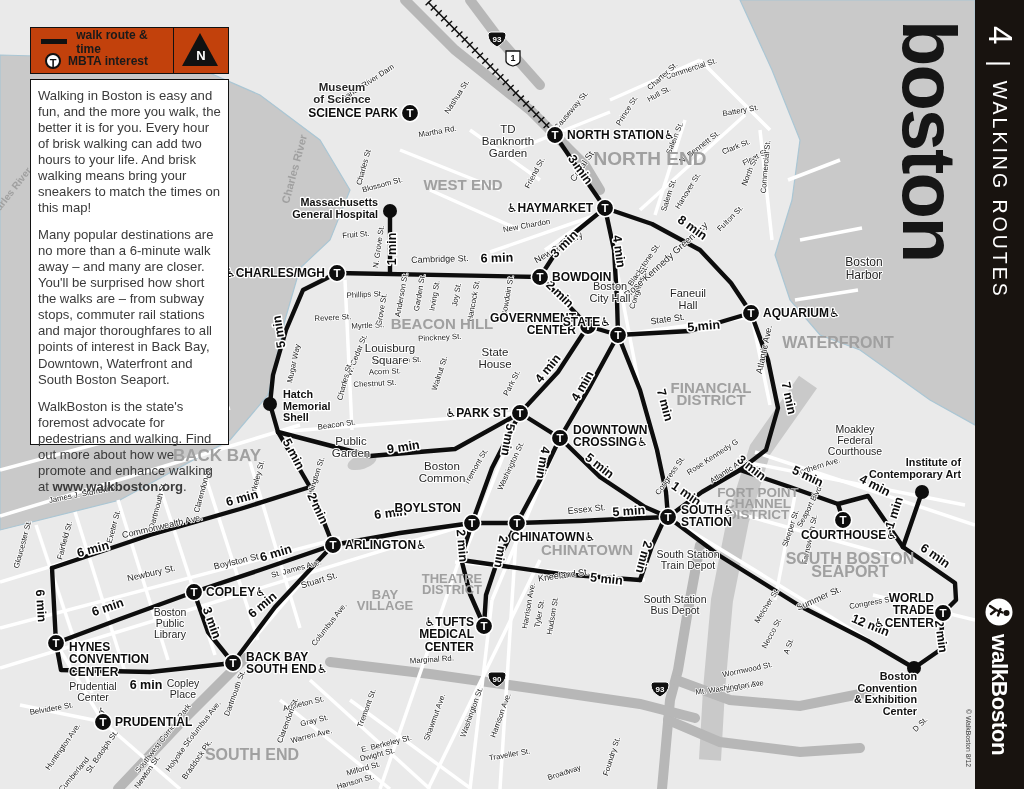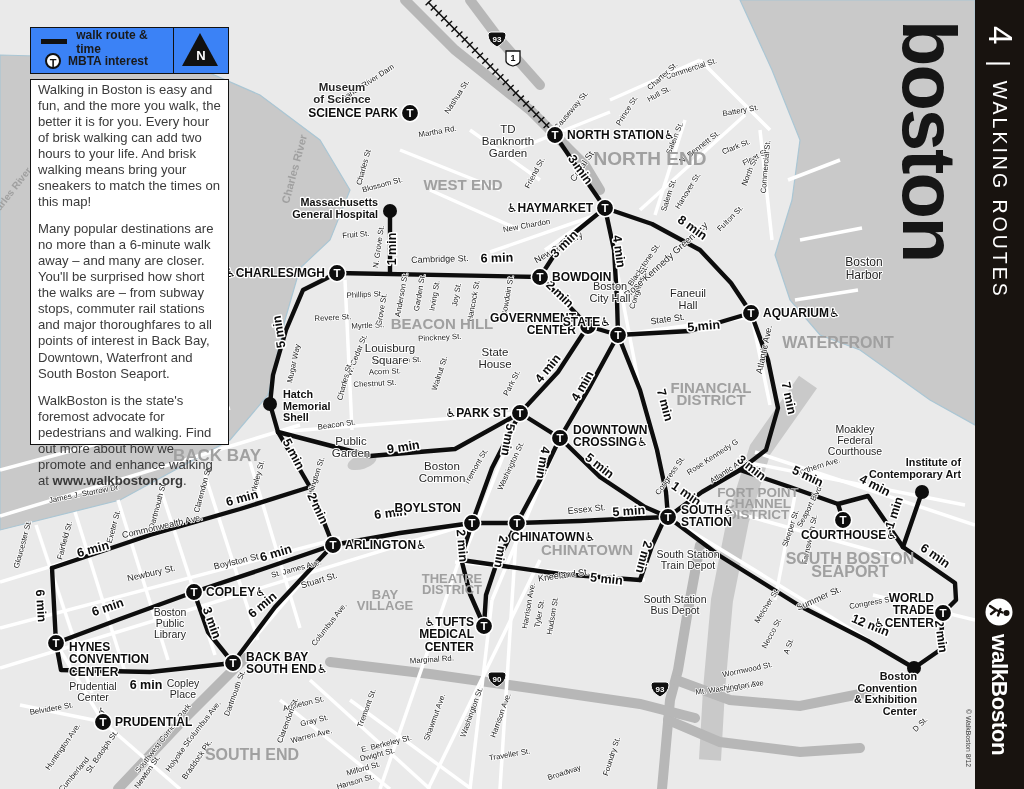--- a/index.html
+++ b/index.html
@@ -1,34 +1,34 @@
 <!DOCTYPE html>
 <html><head>
 <meta charset="utf-8">
 <style>
   html,body{margin:0;padding:0;background:#fff;}
   #page{position:relative;width:1024px;height:789px;overflow:hidden;background:#eaeaea;
         font-family:"Liberation Sans","DejaVu Sans",sans-serif;}
   #mapsvg{position:absolute;left:0;top:0;}
   
-  #legend{position:absolute;left:30px;top:27px;width:199px;height:47px;background:#3b82f6;
+  #legend{position:absolute;left:30px;top:27px;width:199px;height:47px;background:#c2410c;
           border:1.6px solid #111;box-sizing:border-box;display:flex;}
   #legend .items{flex:1;padding:4px 0 0 10px;}
   #legend .row{display:flex;align-items:center;height:19px;}
   #legend .swatch{width:27px;height:5px;background:#111;margin-right:9px;}
   #legend .ticon{width:16px;height:16px;border:2px solid #111;border-radius:50%;background:#fff;
           color:#111;font-weight:bold;font-size:11px;line-height:16px;text-align:center;margin:0 7px 0 4px;box-sizing:border-box;}
   #legend .ltxt{font-size:12px;font-weight:bold;color:#1a1a1a;}
   #compass{width:54px;border-left:1.6px solid #111;position:relative;}
   #compass .tri{position:absolute;left:8px;top:5px;width:0;height:0;
           border-left:18px solid transparent;border-right:18px solid transparent;border-bottom:33px solid #111;}
   #compass .n{position:absolute;left:0;top:20px;width:54px;text-align:center;color:#fff;font-weight:bold;font-size:13px;}
   
   #intro{position:absolute;left:30px;top:79px;width:199px;height:366px;background:#fff;
-         border:1.6px solid #111;box-sizing:border-box;padding:2px 7px;color:#3a3a3a;}
+         border:1.6px solid #111;box-sizing:border-box;padding:8px 7px;color:#3a3a3a;}
   #intro p{margin:0 0 11px 0;font-size:13.1px;line-height:1.225;}
   
   .vwrap{position:absolute;transform-origin:0 0;transform:rotate(90deg);display:flex;align-items:center;}
   #boston{left:970px;top:20px;width:345px;height:82px;font-size:76px;font-weight:bold;
           color:#161616;letter-spacing:-2px;line-height:82px;}
   #bar{position:absolute;left:975px;top:0;width:49px;height:789px;background:#18130f;}
   #bartitle{left:1021px;top:26px;width:372px;height:42px;color:#fff;}
   #bartitle .num{font-size:33px;font-weight:400;}
   #bartitle .pipe{font-size:25px;margin:0 14px 0 16px;font-weight:200;}
   #bartitle .rt{font-size:19.5px;letter-spacing:3px;}

